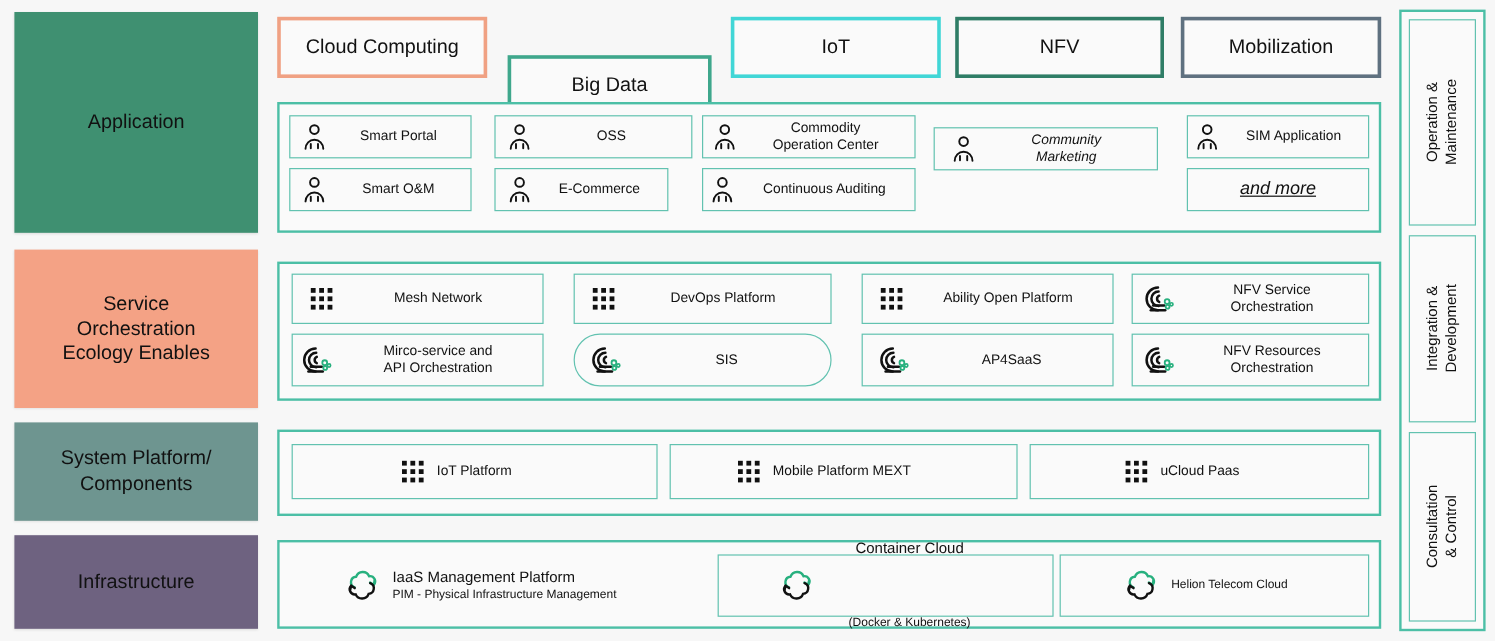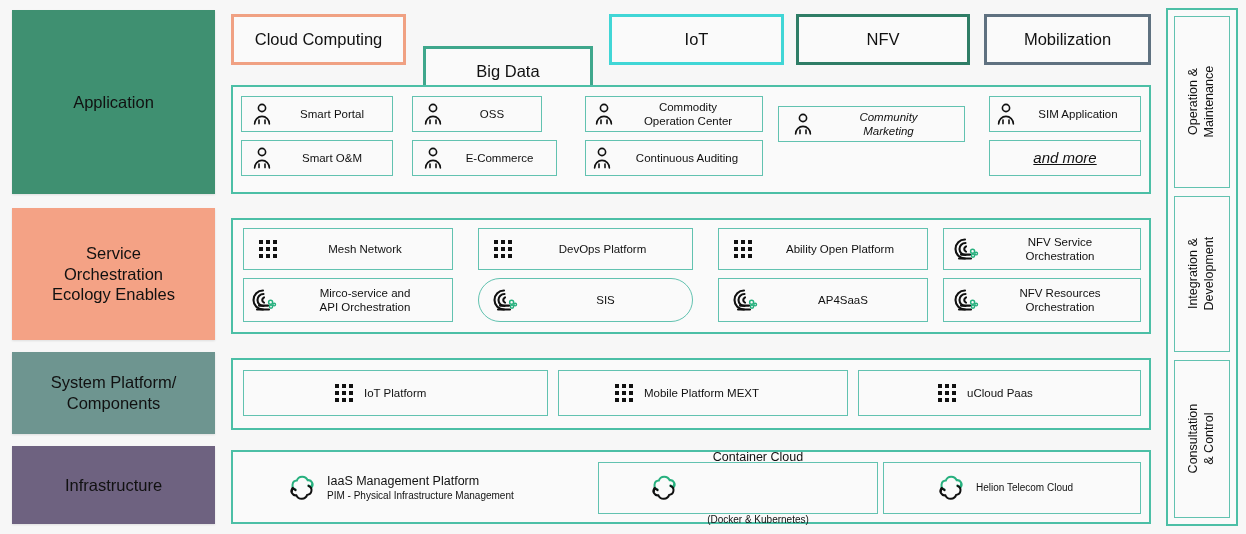--- a/index.html
+++ b/index.html
@@ -134,21 +134,21 @@
         <svg width="20" height="22" viewBox="0 0 20 22" fill="none" stroke="#111" stroke-width="1.6">
           <circle cx="10" cy="5" r="3.6"></circle>
           <path d="M2.6 21 A7.4 7.6 0 0 1 17.4 21" stroke-linecap="round"></path>
           <line x1="7" y1="17" x2="7" y2="20.6" stroke-linecap="round"></line>
           <line x1="13" y1="17" x2="13" y2="20.6" stroke-linecap="round"></line>
         </svg>
       </span>
       <span class="lbl">Smart Portal</span>
     </div>
 
-    <div class="card" style="left:179px;top:9px;width:130px;height:36px;">
+    <div class="card" style="left:179px;top:9px;width:165px;height:36px;">
       <span class="ico" style="margin-left:10px;">
         <svg width="20" height="22" viewBox="0 0 20 22" fill="none" stroke="#111" stroke-width="1.6">
           <circle cx="10" cy="5" r="3.6"></circle>
           <path d="M2.6 21 A7.4 7.6 0 0 1 17.4 21" stroke-linecap="round"></path>
           <line x1="7" y1="17" x2="7" y2="20.6" stroke-linecap="round"></line>
           <line x1="13" y1="17" x2="13" y2="20.6" stroke-linecap="round"></line>
         </svg>
       </span>
       <span class="lbl">OSS</span>
     </div>

